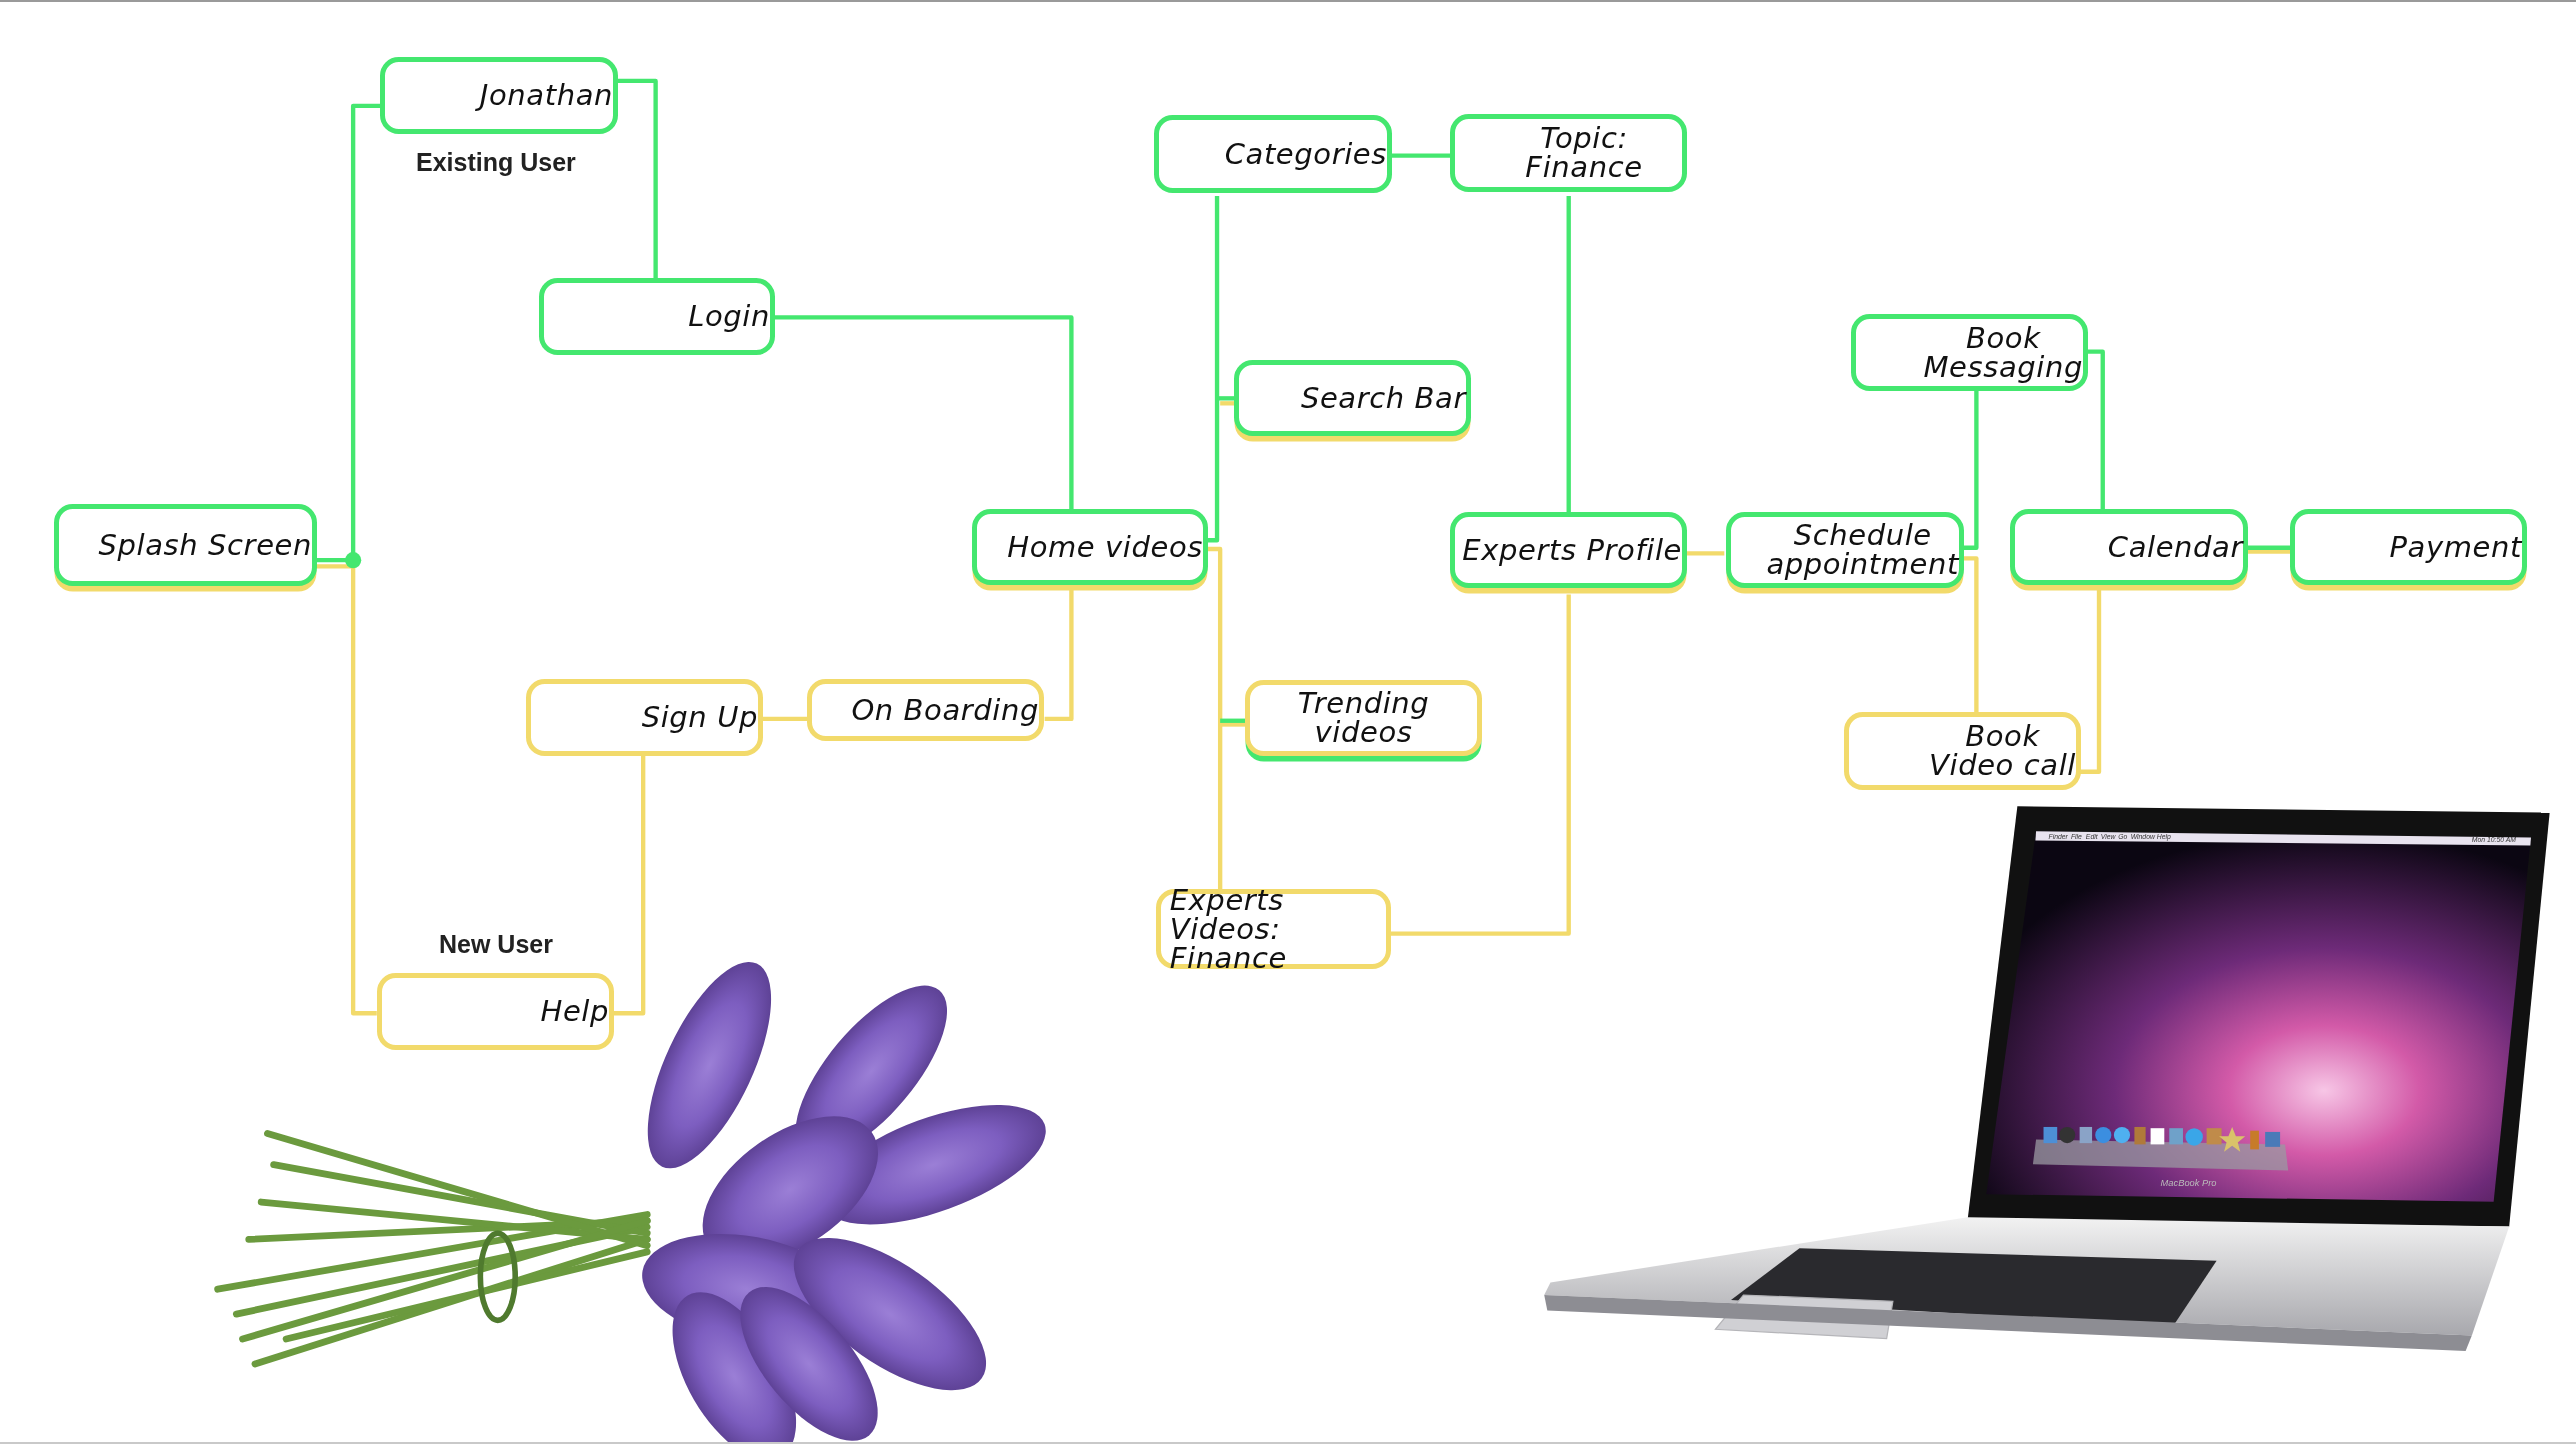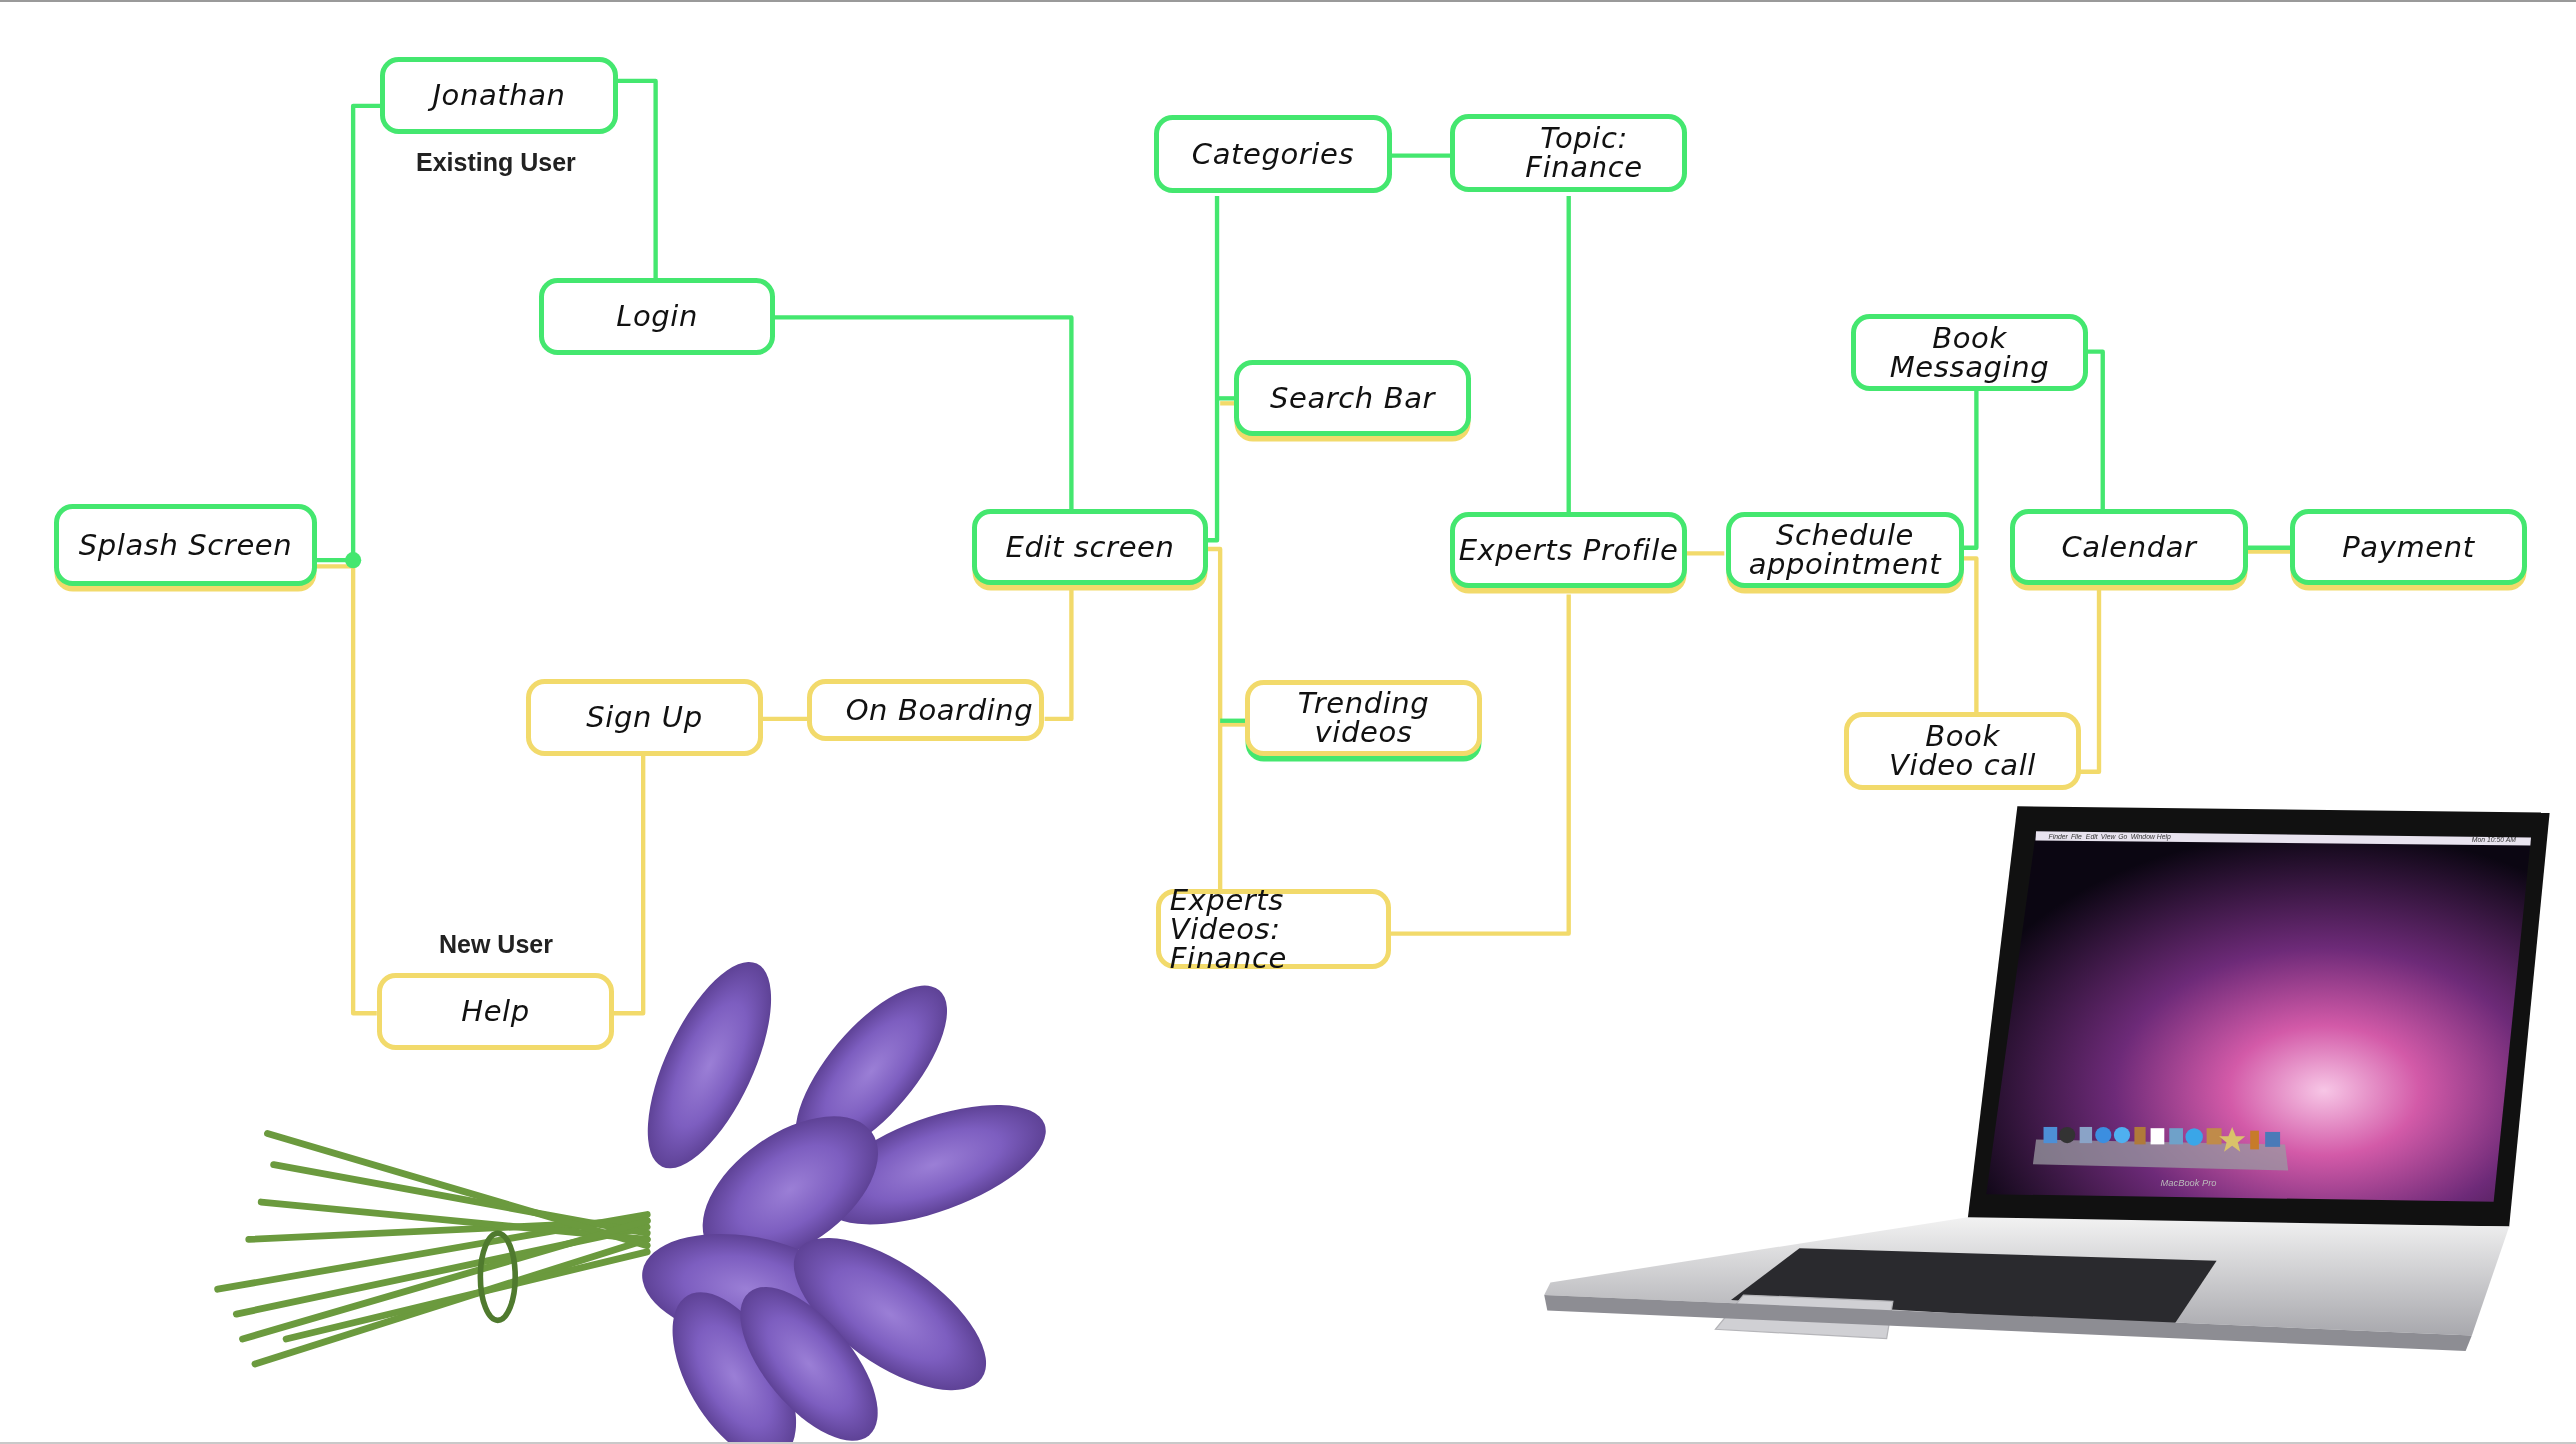--- a/index.html
+++ b/index.html
@@ -2,21 +2,21 @@
 <html style="font-size:10px"><head>
 <meta charset="utf-8">
 <style>
   html, body { margin: 0; padding: 0; background: #ffffff; }
   body { width: 2576px; height: 1444px; position: relative; overflow: hidden; font-family: "Liberation Sans", sans-serif; }
   .topline { position: absolute; left: 0; top: 0; width: 2576px; height: 1.9px; background: #9a9a9a; }
   .bottomline { position: absolute; left: 0; bottom: 0; width: 2576px; height: 1.9px; background: #c9c9c9; }
   #canvas { position: absolute; left: 0; top: 0; width: 2576px; height: 1444px; }
   .node {
     position: absolute; box-sizing: border-box; background: #fff;
-    border-radius: 18.7px; display: flex; align-items: center; justify-content: center;
+    border-radius: 18.7px; display: flex; align-items: center; justify-content: flex-end;
     text-align: center; font-family: "DejaVu Sans", sans-serif; font-style: oblique;
     font-size: 29px; color: #111; line-height: 1.0; letter-spacing: 0.6px;
     white-space: pre-line; cursor: pointer;
   }
   .node.g { border: 5.6px solid #44e76f; }
   .node.y { border: 5.6px solid #f2da6b; }
   .node.gy { border: 5.6px solid #44e76f; box-shadow: 0 6.2px 0 -0.6px #f2da6b; }
   .node.yg { border: 5.6px solid #f2da6b; box-shadow: 0 6.2px 0 -0.6px #44e76f; }
   .node.left { justify-content: center; text-align: left; padding-left: 8.7px; }
   .caption { position: absolute; font-family: "Liberation Sans", sans-serif; font-weight: bold; font-size: 25px; color: #222; }
@@ -64,21 +64,21 @@
 </svg>
 
 <div class="node gy" style="left:28px;top:504px;width:263px;height:82px;margin-left:26px;"><span>Splash Screen</span></div>
 <div class="node g" style="left:380px;top:57px;width:238px;height:77px;"><span>Jonathan</span></div>
 <div class="caption" style="left:416px;top:148px;">Existing User</div>
 <div class="node g" style="left:539px;top:278px;width:236px;height:77px;"><span>Login</span></div>
 <div class="caption" style="left:439px;top:930px;">New User</div>
 <div class="node y" style="left:377px;top:973px;width:237px;height:77px;"><span>Help</span></div>
 <div class="node y" style="left:526px;top:679px;width:237px;height:77px;"><span>Sign Up</span></div>
 <div class="node y" style="left:807px;top:679px;width:237px;height:62px;padding-left:28px;"><span>On Boarding</span></div>
-<div class="node gy" style="left:972px;top:509px;width:236px;height:76px;"><span>Edit screen</span></div>
+<div class="node gy" style="left:972px;top:509px;width:236px;height:76px;"><span>Home videos</span></div>
 <div class="node g" style="left:1154px;top:115px;width:238px;height:78px;"><span>Categories</span></div>
 <div class="node g" style="left:1450px;top:114px;width:237px;height:78px;padding-left:31px;"><span>Topic: Finance</span></div>
 <div class="node gy" style="left:1234px;top:360px;width:237px;height:76px;"><span>Search Bar</span></div>
 <div class="node yg" style="left:1245px;top:680px;width:237px;height:76px;"><span>Trending videos</span></div>
 <div class="node y left" style="left:1156px;top:889px;width:235px;height:80px;"><span>Experts Videos:
 Finance</span></div>
 <div class="node gy" style="left:1450px;top:512px;width:237px;height:76px;"><span>Experts Profile</span></div>
 <div class="node gy" style="left:1726px;top:512px;width:238px;height:76px;"><span>Schedule
 appointment</span></div>
 <div class="node g" style="left:1851px;top:314px;width:237px;height:77px;"><span>Book

